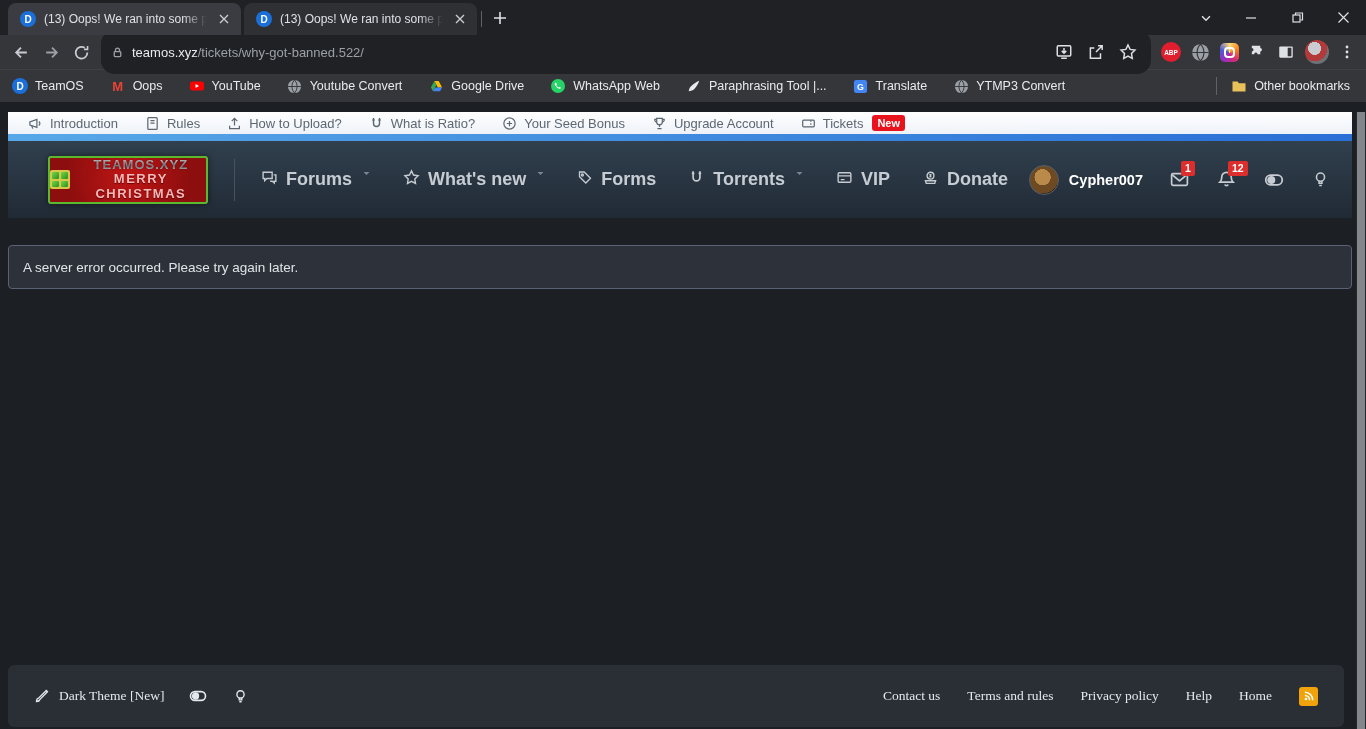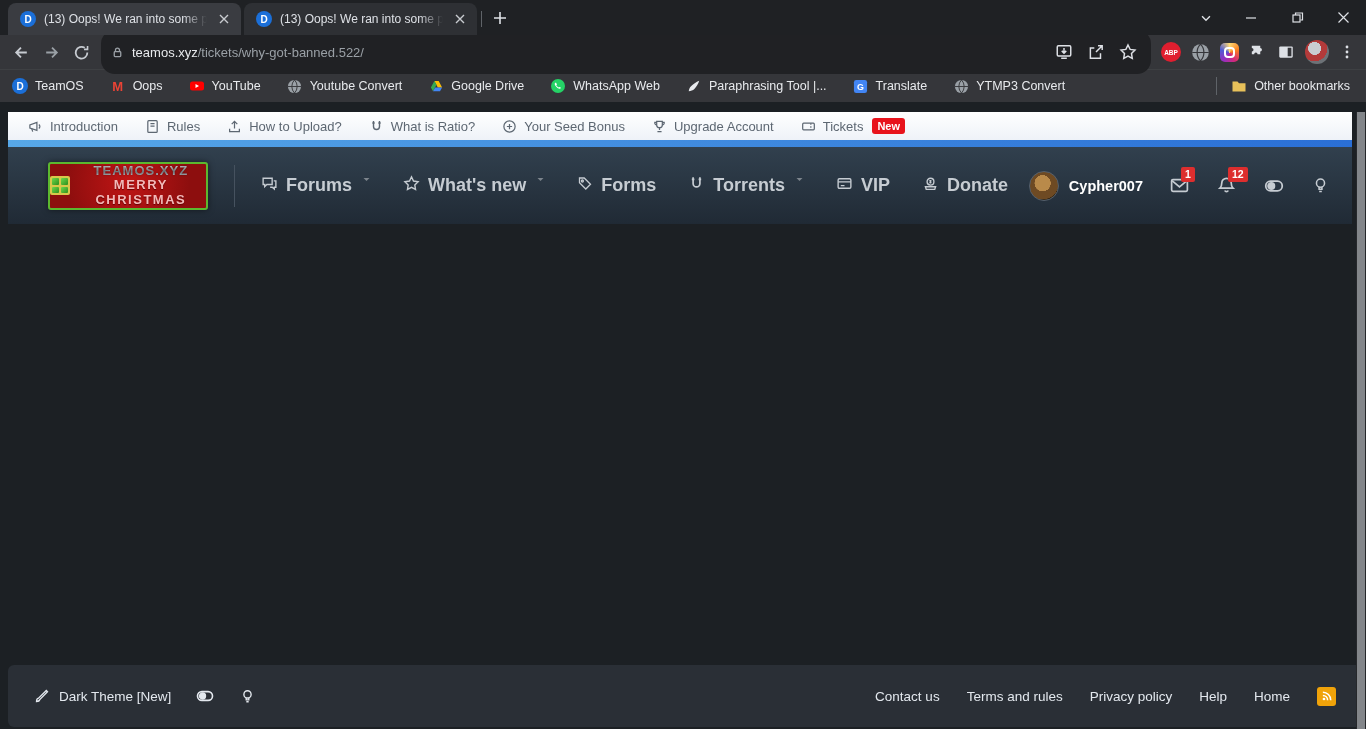--- a/index.html
+++ b/index.html
@@ -46,21 +46,21 @@
   .bm-spacer { flex:1; }
   .bm-divider { width:1px; height:18px; background:#5f6368; margin-right:14px; }
 
   
   .page { position:relative; height:627px; background:#1c2024; }
   .page-inner { margin:0 14px 0 8px; }
 
   .scrollbar { position:absolute; right:0; top:0; bottom:0; width:10px; background:#26282b; }
   .scroll-thumb { position:absolute; left:1px; right:1px; top:0; bottom:0; background:#83868a; }
 
-  .subnav { margin-top:10px; height:28px; background:linear-gradient(180deg,#ffffff,#eef2f8);
+  .subnav { margin-top:10px; height:22px; background:linear-gradient(180deg,#ffffff,#eef2f8);
     display:flex; align-items:center; padding:0 20px; gap:27px; }
   .subnav-item { display:flex; align-items:center; gap:7px; font-size:13px; color:#5d6772; white-space:nowrap; }
   .badge-new { background:#e8131c; color:#fff; font-size:11px; font-weight:bold; padding:2px 5px; border-radius:3px; margin-left:2px; }
   .bluestrip { height:7px; background:linear-gradient(90deg,#57a8e8,#2a6fd6); }
 
   .siteheader { height:77px; background:linear-gradient(180deg,#31404e,#202a35); display:flex; align-items:center; padding:0 22px 0 40px; }
   .logo { width:160px; height:48px; border:2px solid #5cb82f; border-radius:3px;
     background:radial-gradient(circle at 50% 40%, #c01515, #8d0e0e 75%);
     display:flex; align-items:center; justify-content:center; gap:6px; box-shadow:0 0 6px rgba(0,0,0,.5); }
   .logo-win { width:22px; height:19px; display:grid; grid-template-columns:1fr 1fr; grid-template-rows:1fr 1fr; gap:2px;
@@ -85,22 +85,22 @@
     padding:1px 4px; border-radius:2px; line-height:1.2; }
 
   .panel { background:#2a2f36; border-radius:6px; }
   .oops-panel { margin-top:21px; padding:20px 22px; }
   .oops-title { font-size:24px; color:#ccd3da; font-weight:400; }
   .msg-panel { margin-top:27px; background:#2d323a; border:1px solid #59627
 2; border-radius:4px; padding:12px 14px; }
   .msg-panel { border:1px solid #596272; }
   .msg-text { font-size:13.5px; color:#dfe4e9; }
 
-  .sitefooter { position:absolute; left:8px; right:4px; bottom:12px; height:62px; background:#2a2f36; border-radius:6px;
-    display:flex; align-items:center; padding:0 26px; }
+  .sitefooter { position:absolute; left:8px; right:22px; bottom:12px; height:62px; background:#2a2f36; border-radius:6px;
+    display:flex; align-items:center; padding:0 26px;font-family:Liberation Serif, serif; }
   .foot-left { display:flex; align-items:center; gap:24px; color:#cfd8e3; }
   .foot-theme { display:flex; align-items:center; gap:9px; font-size:13.5px; color:#e3e8ee; }
   .foot-spacer { flex:1; }
   .foot-links { display:flex; align-items:center; gap:27px; font-size:13.5px; color:#e3e8ee; }
   .rss-btn { width:19px; height:19px; border-radius:3px; background:#f0a30a; display:flex; align-items:center; justify-content:center; }
 </style>
 </head>
 <body>
 
 <div class="tabstrip">
@@ -448,20 +448,23 @@
         <span class="icon-wrap">
           <svg width="19" height="19" viewBox="0 0 16 16" fill="none" stroke="currentColor" stroke-width="1.3">
               <circle cx="8" cy="6" r="3.4"></circle>
               <path d="M6.8 9.2v2h2.4v-2M6.9 13h2.2"></path>
             </svg>
         </span>
       </div>
     </div>
 
 
+    <div class="msg-panel">
+      <span class="msg-text">A server error occurred. Please try again later.</span>
+    </div>
   </div>
 
   <div class="sitefooter">
     <div class="foot-left">
       <span class="foot-theme">
         <svg width="16" height="16" viewBox="0 0 16 16" fill="none" stroke="currentColor" stroke-width="1.3">
             <path d="M2.5 13.5c1.8 0 3-.7 3.3-2L13.5 3.7l-1.2-1.2-7.8 7.7c-1.3.3-2 1.5-2 3.3z"></path>
           </svg>
         <span>Dark Theme [New]</span>
       </span>

